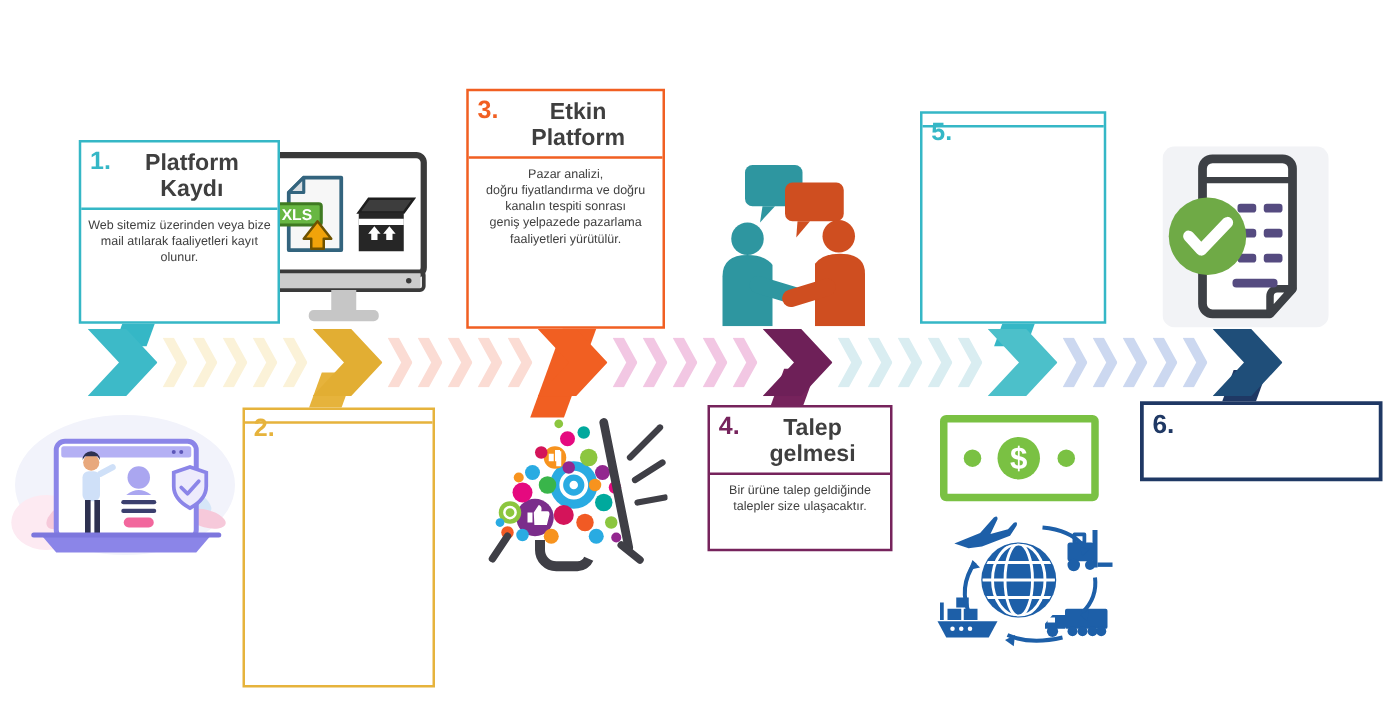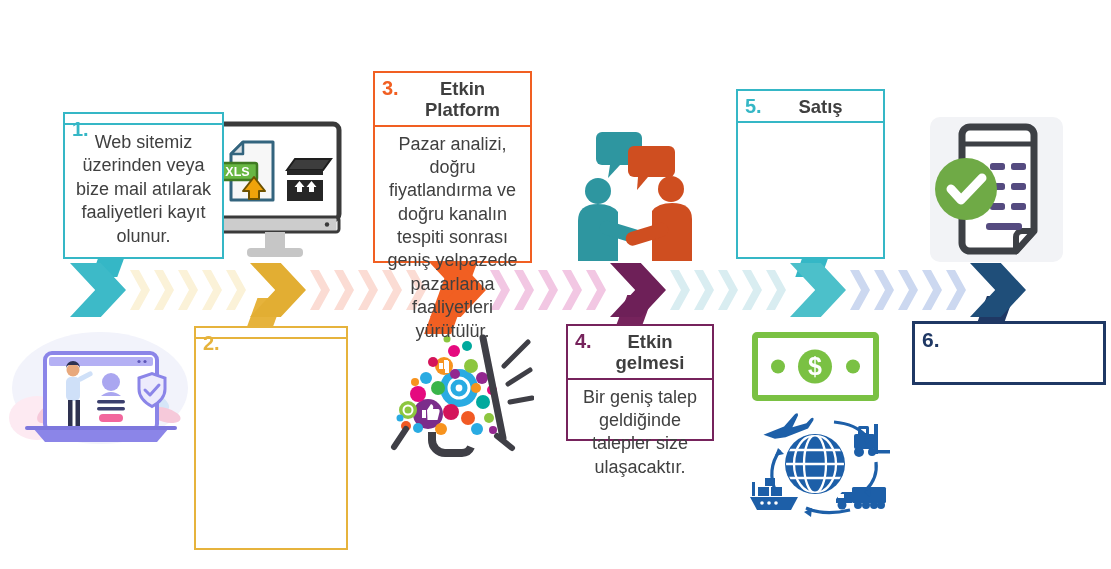--- a/index.html
+++ b/index.html
@@ -5,21 +5,21 @@
   html,body{margin:0;padding:0;background:#ffffff;}
   .canvas{position:relative;width:1111px;height:569px;background:#ffffff;overflow:hidden;
           font-family:"Liberation Sans",sans-serif;color:#3f3f3f;}
 
   
   .step-box{position:absolute;background:#ffffff;border:2.5px solid #999;z-index:3;box-sizing:border-box;}
   .step-head{position:relative;padding:5px 6px 4px 6px;}
   .step-num{position:absolute;left:7px;top:4px;font-weight:bold;font-size:20px;}
   .step-title{text-align:center;font-weight:bold;font-size:18.5px;line-height:1.15;color:#3f3f3f;padding:0 4px 0 24px;}
   .step-sep{border:0;border-top:2.5px solid #999;margin:0;}
-  .step-body{padding:6px 4px;text-align:center;font-size:18px;line-height:1.3;color:#404040;white-space:pre-line;}
+  .step-body{padding:6px 4px;text-align:center;font-size:10px;line-height:1.3;color:#404040;white-space:pre-line;}
 
   .step1{left:63px;top:112px;width:161px;height:147px;}
   .step2{left:194px;top:326px;width:154px;height:224px;}
   .step3{left:373px;top:71px;width:159px;height:192px;}
   .step4{left:566px;top:324px;width:148px;height:117px;}
   .step5{left:736px;top:89px;width:149px;height:170px;}
   .step6{left:912px;top:321px;width:194px;height:64px;border-width:3px;}
   .step6 .step-title{font-size:20px;line-height:1.2;}
   .step6 .step-num{font-size:21px;}
 
@@ -89,20 +89,21 @@
       <div class="chev chev-small" style="background: rgb(204, 216, 240);"></div>
       <div class="chev chev-small" style="background: rgb(204, 216, 240);"></div>
       <div class="chev chev-small" style="background: rgb(204, 216, 240);"></div>
       <div class="chev chev-small" style="background: rgb(204, 216, 240);"></div>
       <div class="chev chev-large" style="background: rgb(31, 78, 121);"></div>
     </div>
 
   <div class="step-box step1" style="border-color: rgb(53, 183, 198);">
     <div class="step-head">
       <span class="step-num" style="color: rgb(53, 183, 198);">1.</span>
+      <div class="step-title">Platform Kaydı</div>
     </div>
     <hr class="step-sep" style="border-top-color: rgb(53, 183, 198);">
     <div class="step-body">Web sitemiz üzerinden veya bize mail atılarak faaliyetleri kayıt olunur.</div>
   </div>
 
   <div class="step-box step2" style="border-color: rgb(230, 179, 60);">
     <div class="step-head">
       <span class="step-num" style="color: rgb(230, 179, 60);">2.</span>
     </div>
     <hr class="step-sep" style="border-top-color: rgb(230, 179, 60);">
@@ -115,30 +116,29 @@
     </div>
     <hr class="step-sep" style="border-top-color: rgb(241, 95, 34);">
     <div class="step-body">Pazar analizi,
 doğru fiyatlandırma ve doğru kanalın tespiti sonrası
 geniş yelpazede pazarlama faaliyetleri yürütülür.</div>
   </div>
 
   <div class="step-box step4" style="border-color: rgb(118, 35, 92);">
     <div class="step-head">
       <span class="step-num" style="color: rgb(118, 35, 92);">4.</span>
-      <div class="step-title">Etkin gelmesi</div>
+      <div class="step-title">Talep gelmesi</div>
     </div>
     <hr class="step-sep" style="border-top-color: rgb(118, 35, 92);">
-    <div class="step-body">Bir geniş talep geldiğinde talepler size ulaşacaktır.</div>
+    <div class="step-body">Bir ürüne talep geldiğinde talepler size ulaşacaktır.</div>
   </div>
 
   <div class="step-box step5" style="border-color: rgb(53, 183, 198);">
     <div class="step-head">
       <span class="step-num" style="color: rgb(53, 183, 198);">5.</span>
-      <div class="step-title">Satış</div>
     </div>
     <hr class="step-sep" style="border-top-color: rgb(53, 183, 198);">
   </div>
 
   <div class="step-box step6" style="border-color: rgb(31, 56, 100);">
     <div class="step-head">
       <span class="step-num" style="color: rgb(31, 56, 100);">6.</span>
     </div>
   </div>
 

